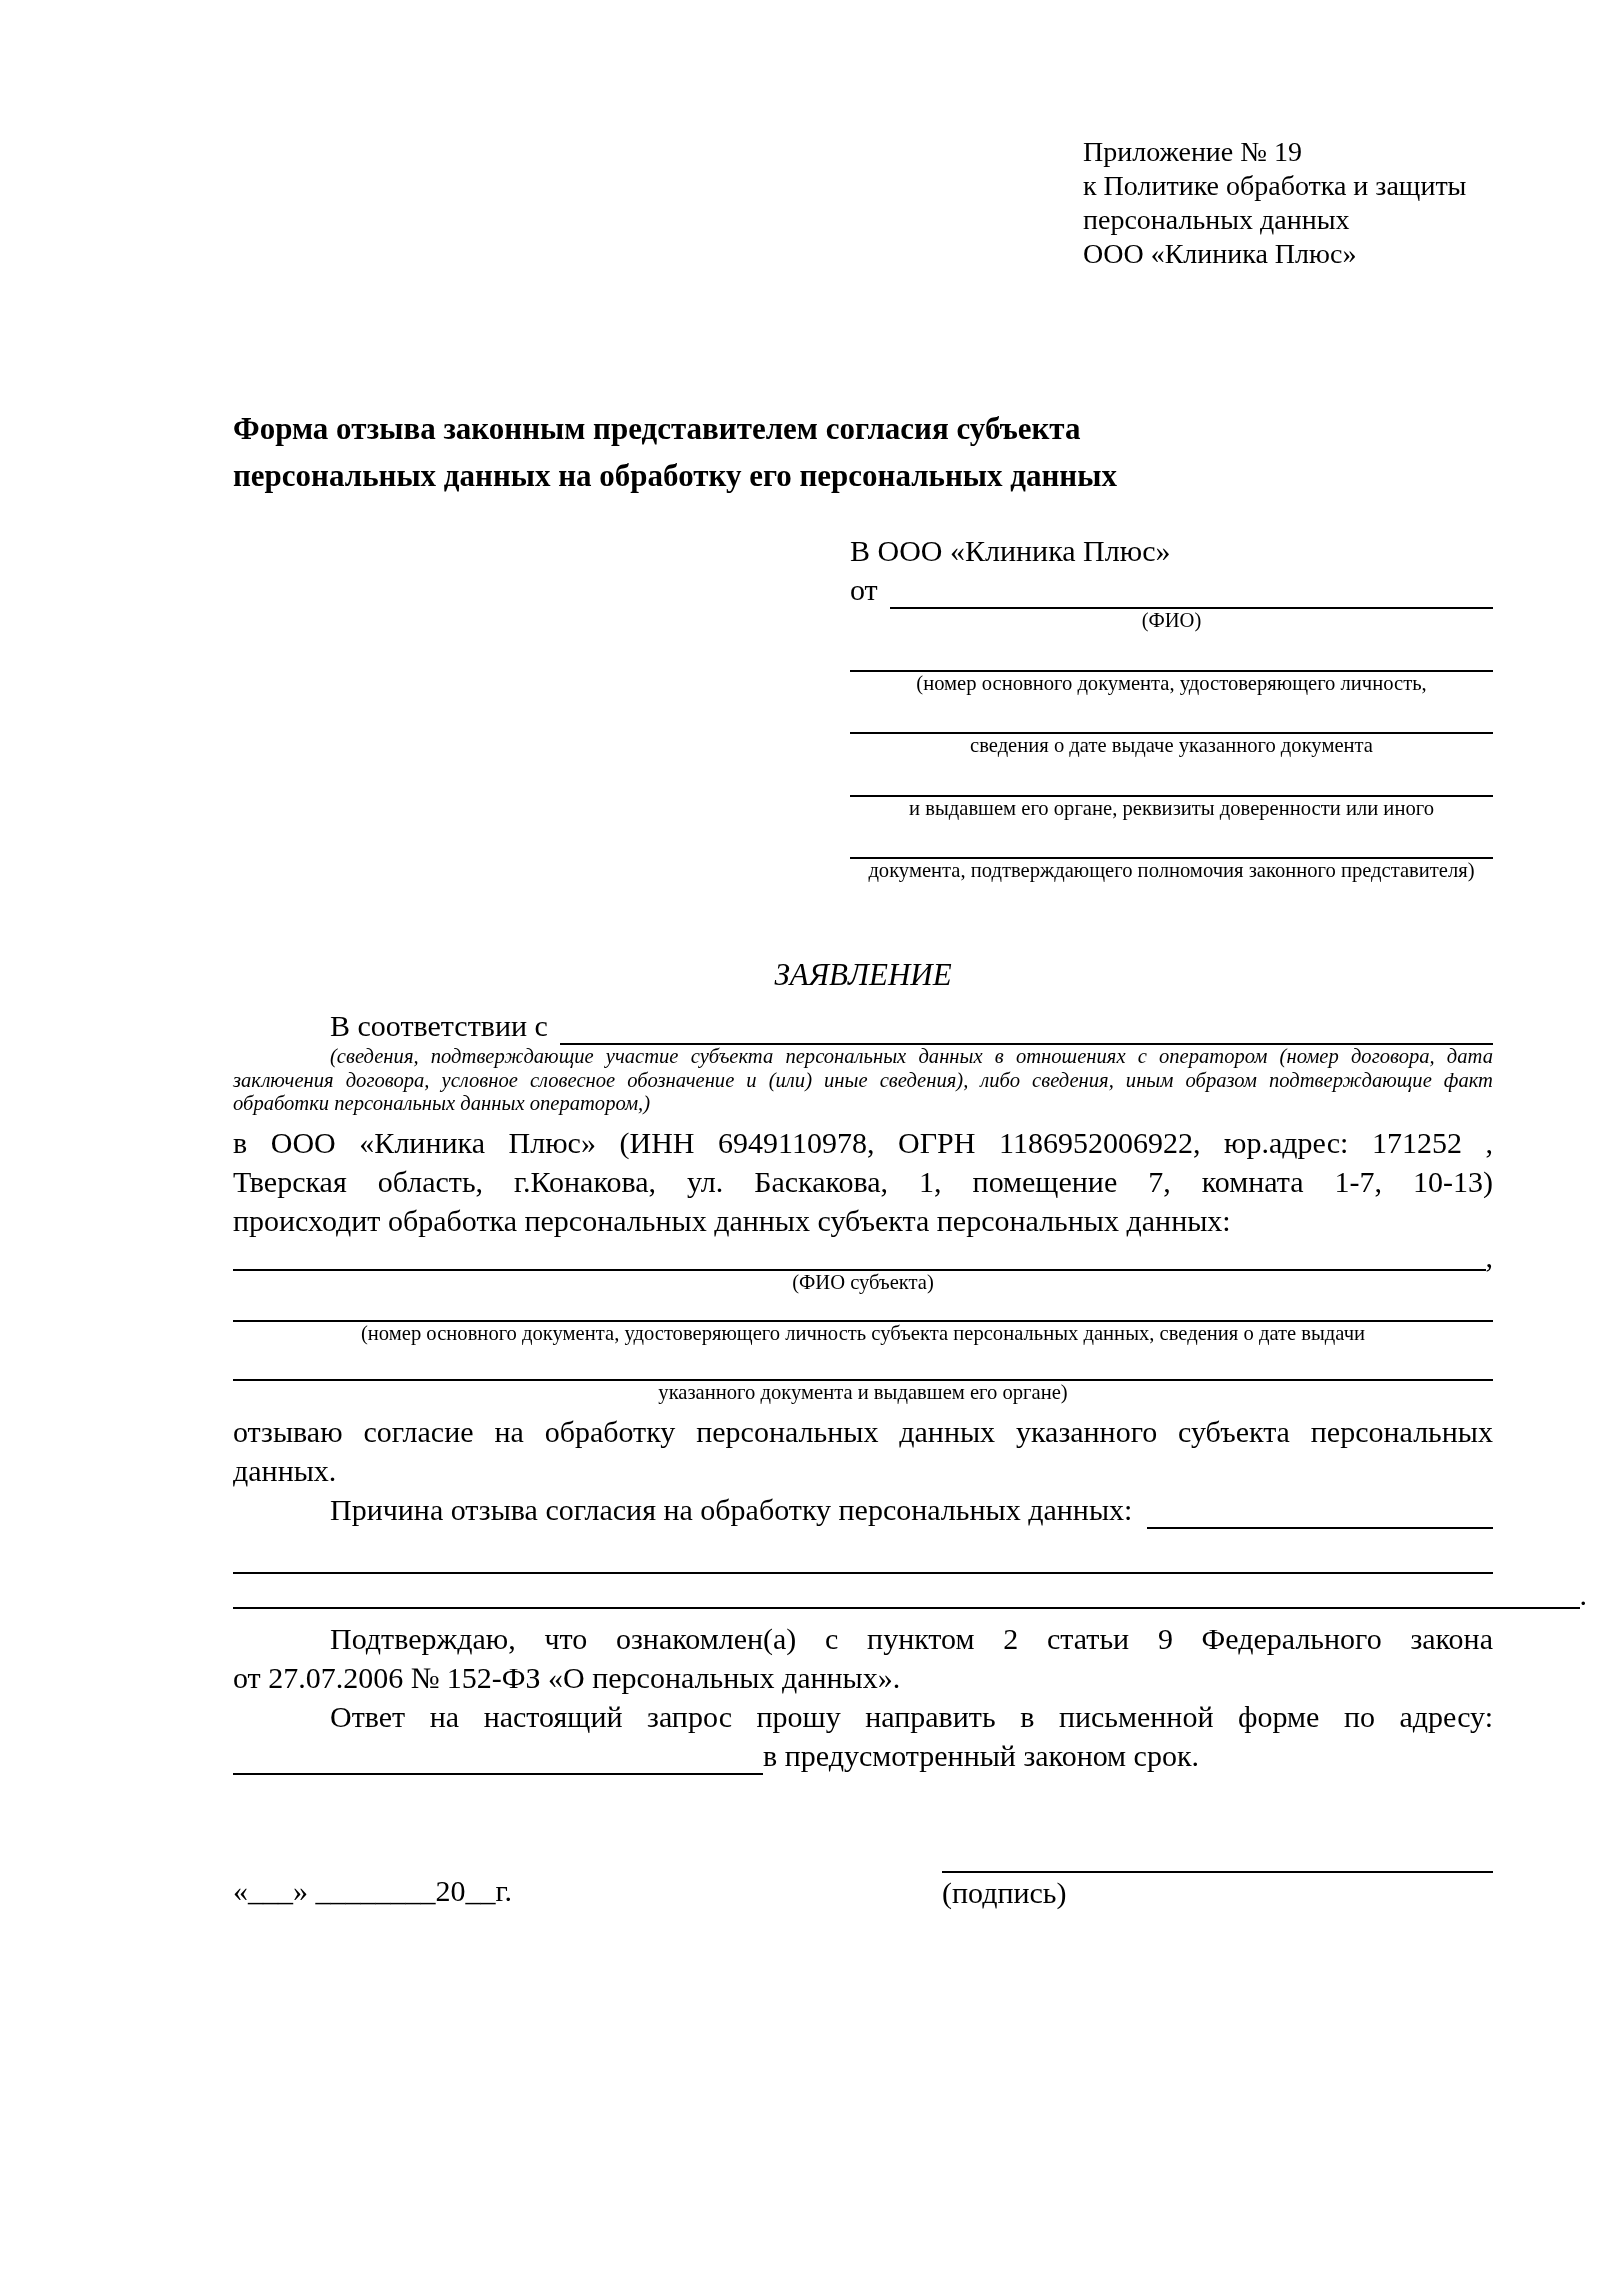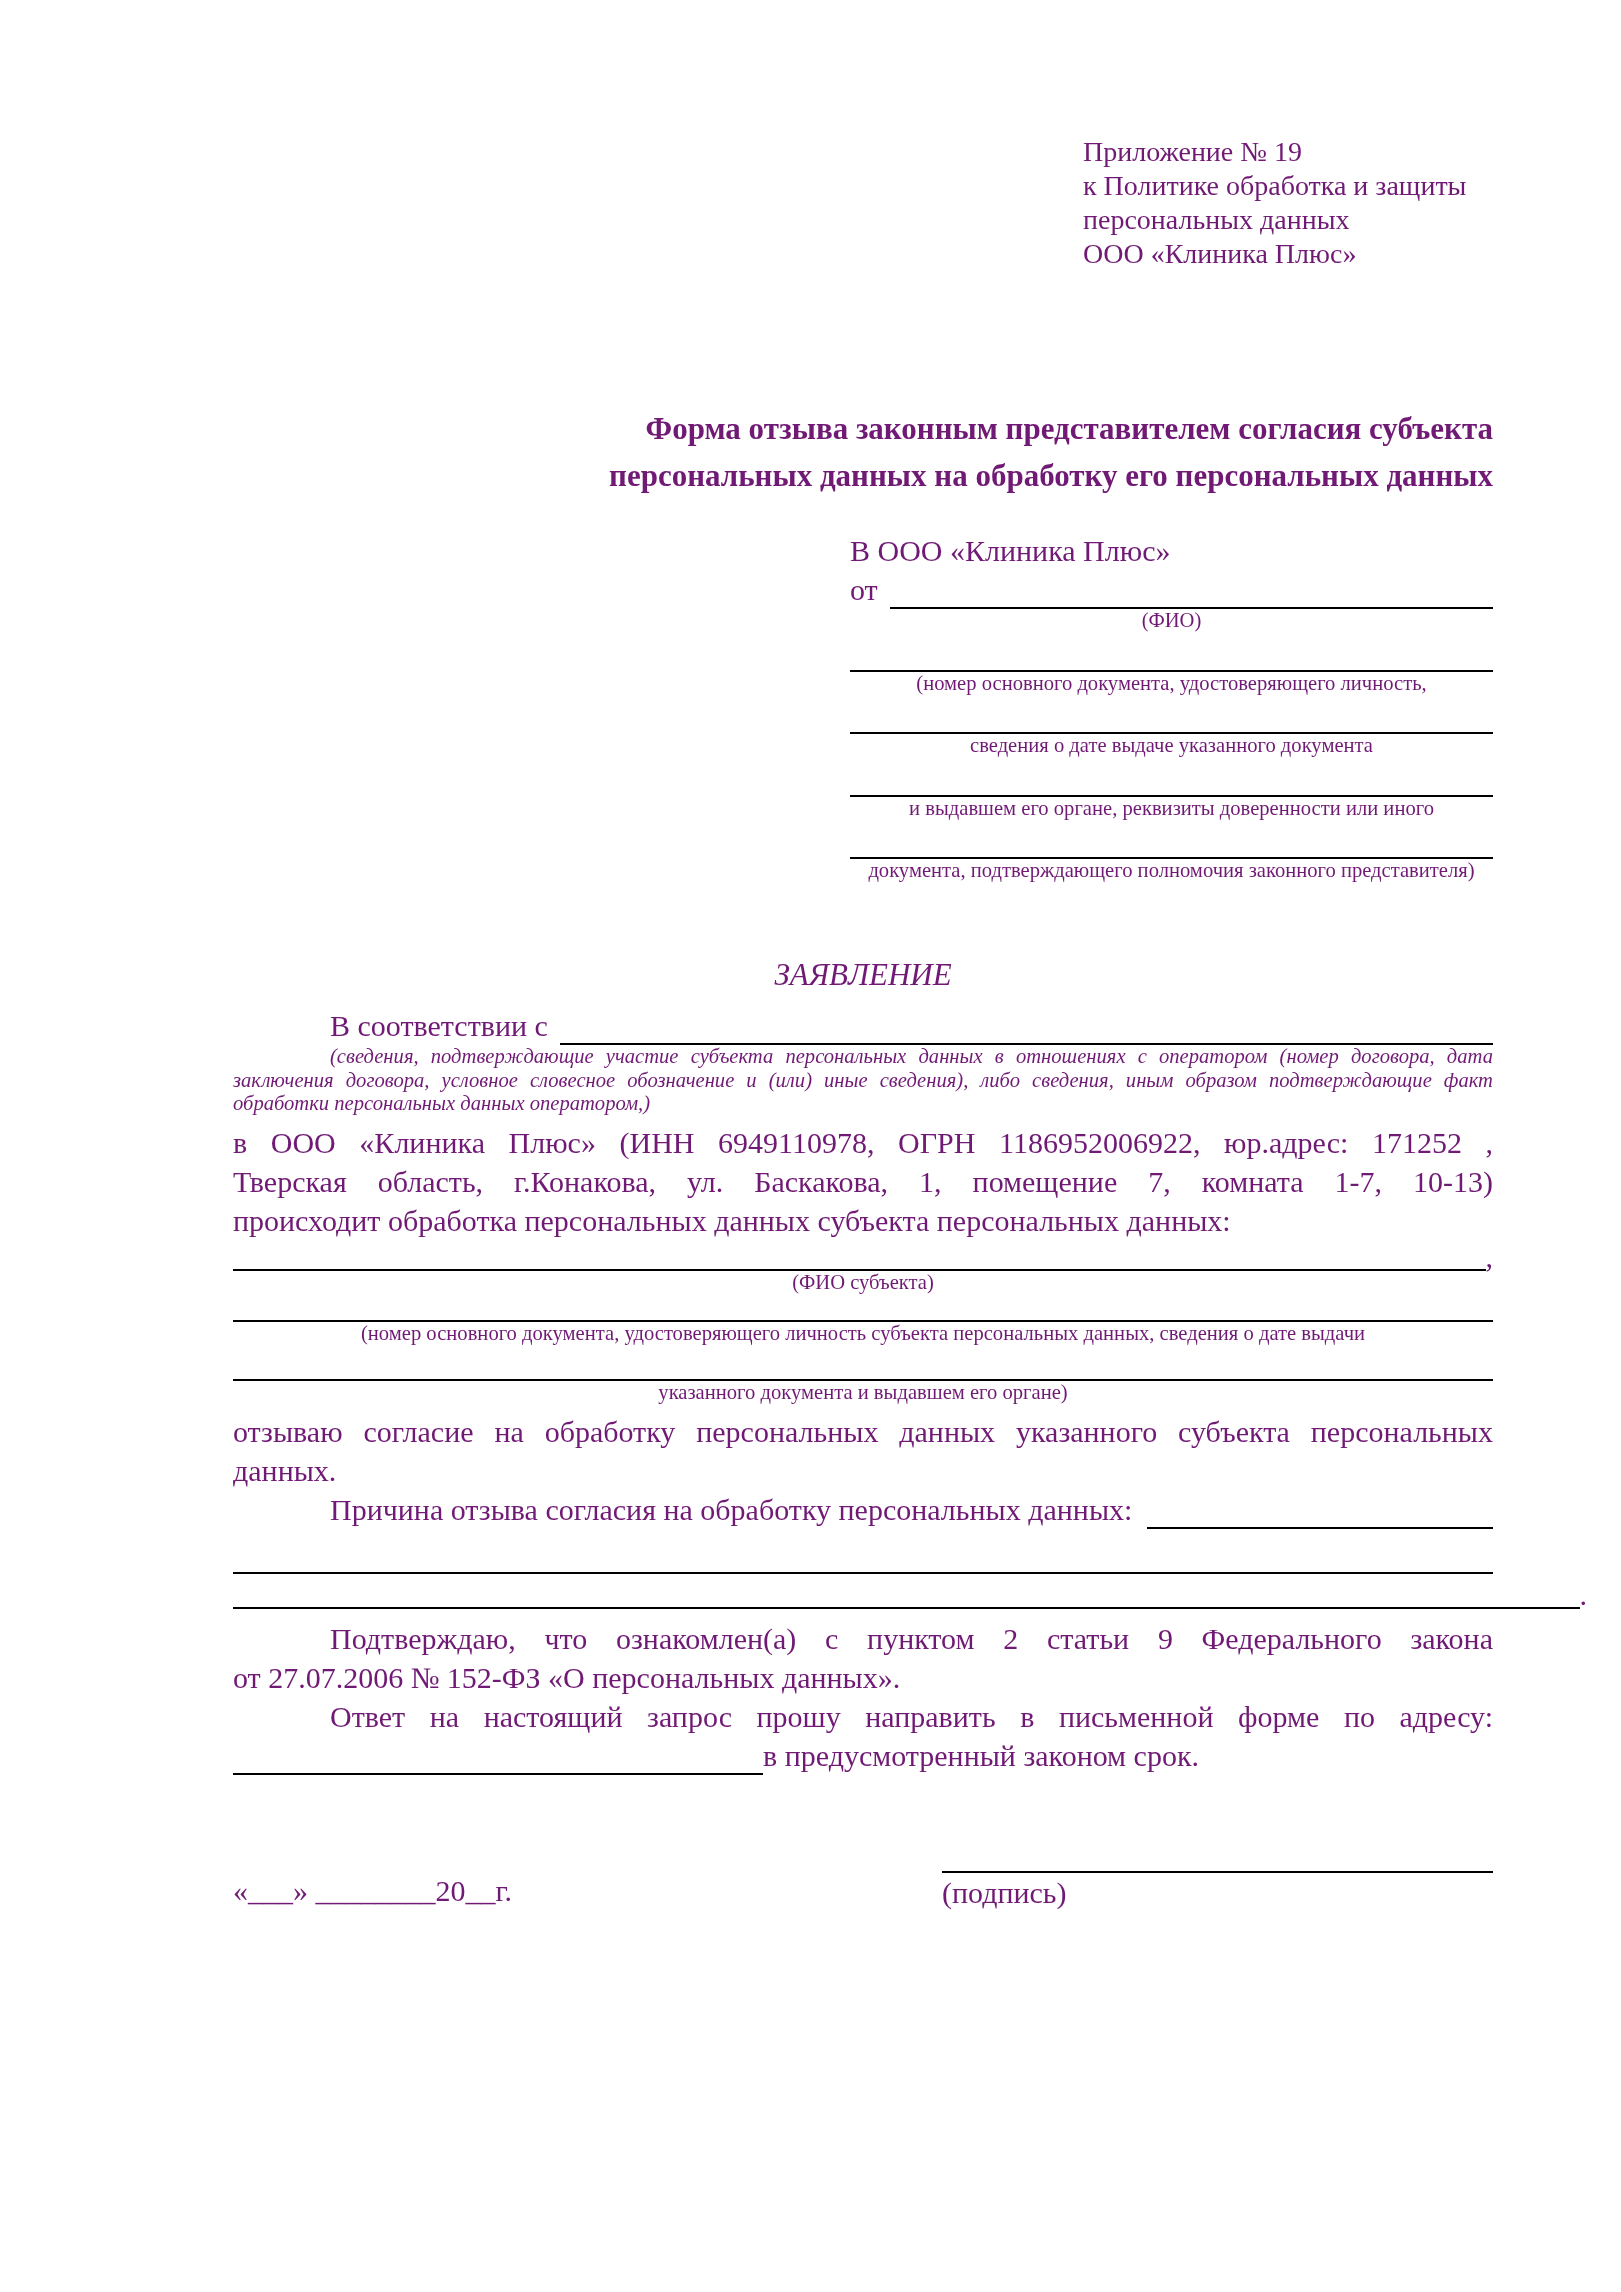--- a/index.html
+++ b/index.html
@@ -1,31 +1,31 @@
 <!DOCTYPE html>
 <html lang="ru"><head>
 <meta charset="utf-8">
 <style>
   * { margin:0; padding:0; box-sizing:border-box; }
   html,body { background:#888; }
   .page {
     width:1621px; height:2293px;
-    background:#ffffff; color:#701a75;
+    background:#ffffff; color:#000000;
     font-family:"Liberation Serif","DejaVu Serif",serif;
     font-size:30px; line-height:39px;
     position:relative; overflow:hidden;
     margin:0 auto;
   }
   .col { margin-left:233px; margin-right:128px; }
 
   
   .appendix { position:absolute; top:135px; left:1083px; font-size:28px; line-height:34px; }
 
   
-  .title { margin-top:405px; text-align:right; font-weight:bold; font-size:31px; line-height:47px; }
+  .title { margin-top:405px; text-align:left; font-weight:bold; font-size:31px; line-height:47px; }
 
   
   .addressee { margin-top:32px; margin-left:850px; margin-right:128px; }
   .row { display:flex; }
   .blank { flex:1 1 auto; border-bottom:2.9px solid #000; }
   .from-row { height:39px; }
   .from-row .lbl { margin-right:11.8px; }
   .caption { font-size:20.6px; line-height:23.5px; text-align:center; }
   .blank-row { display:flex; height:39px; }
 

